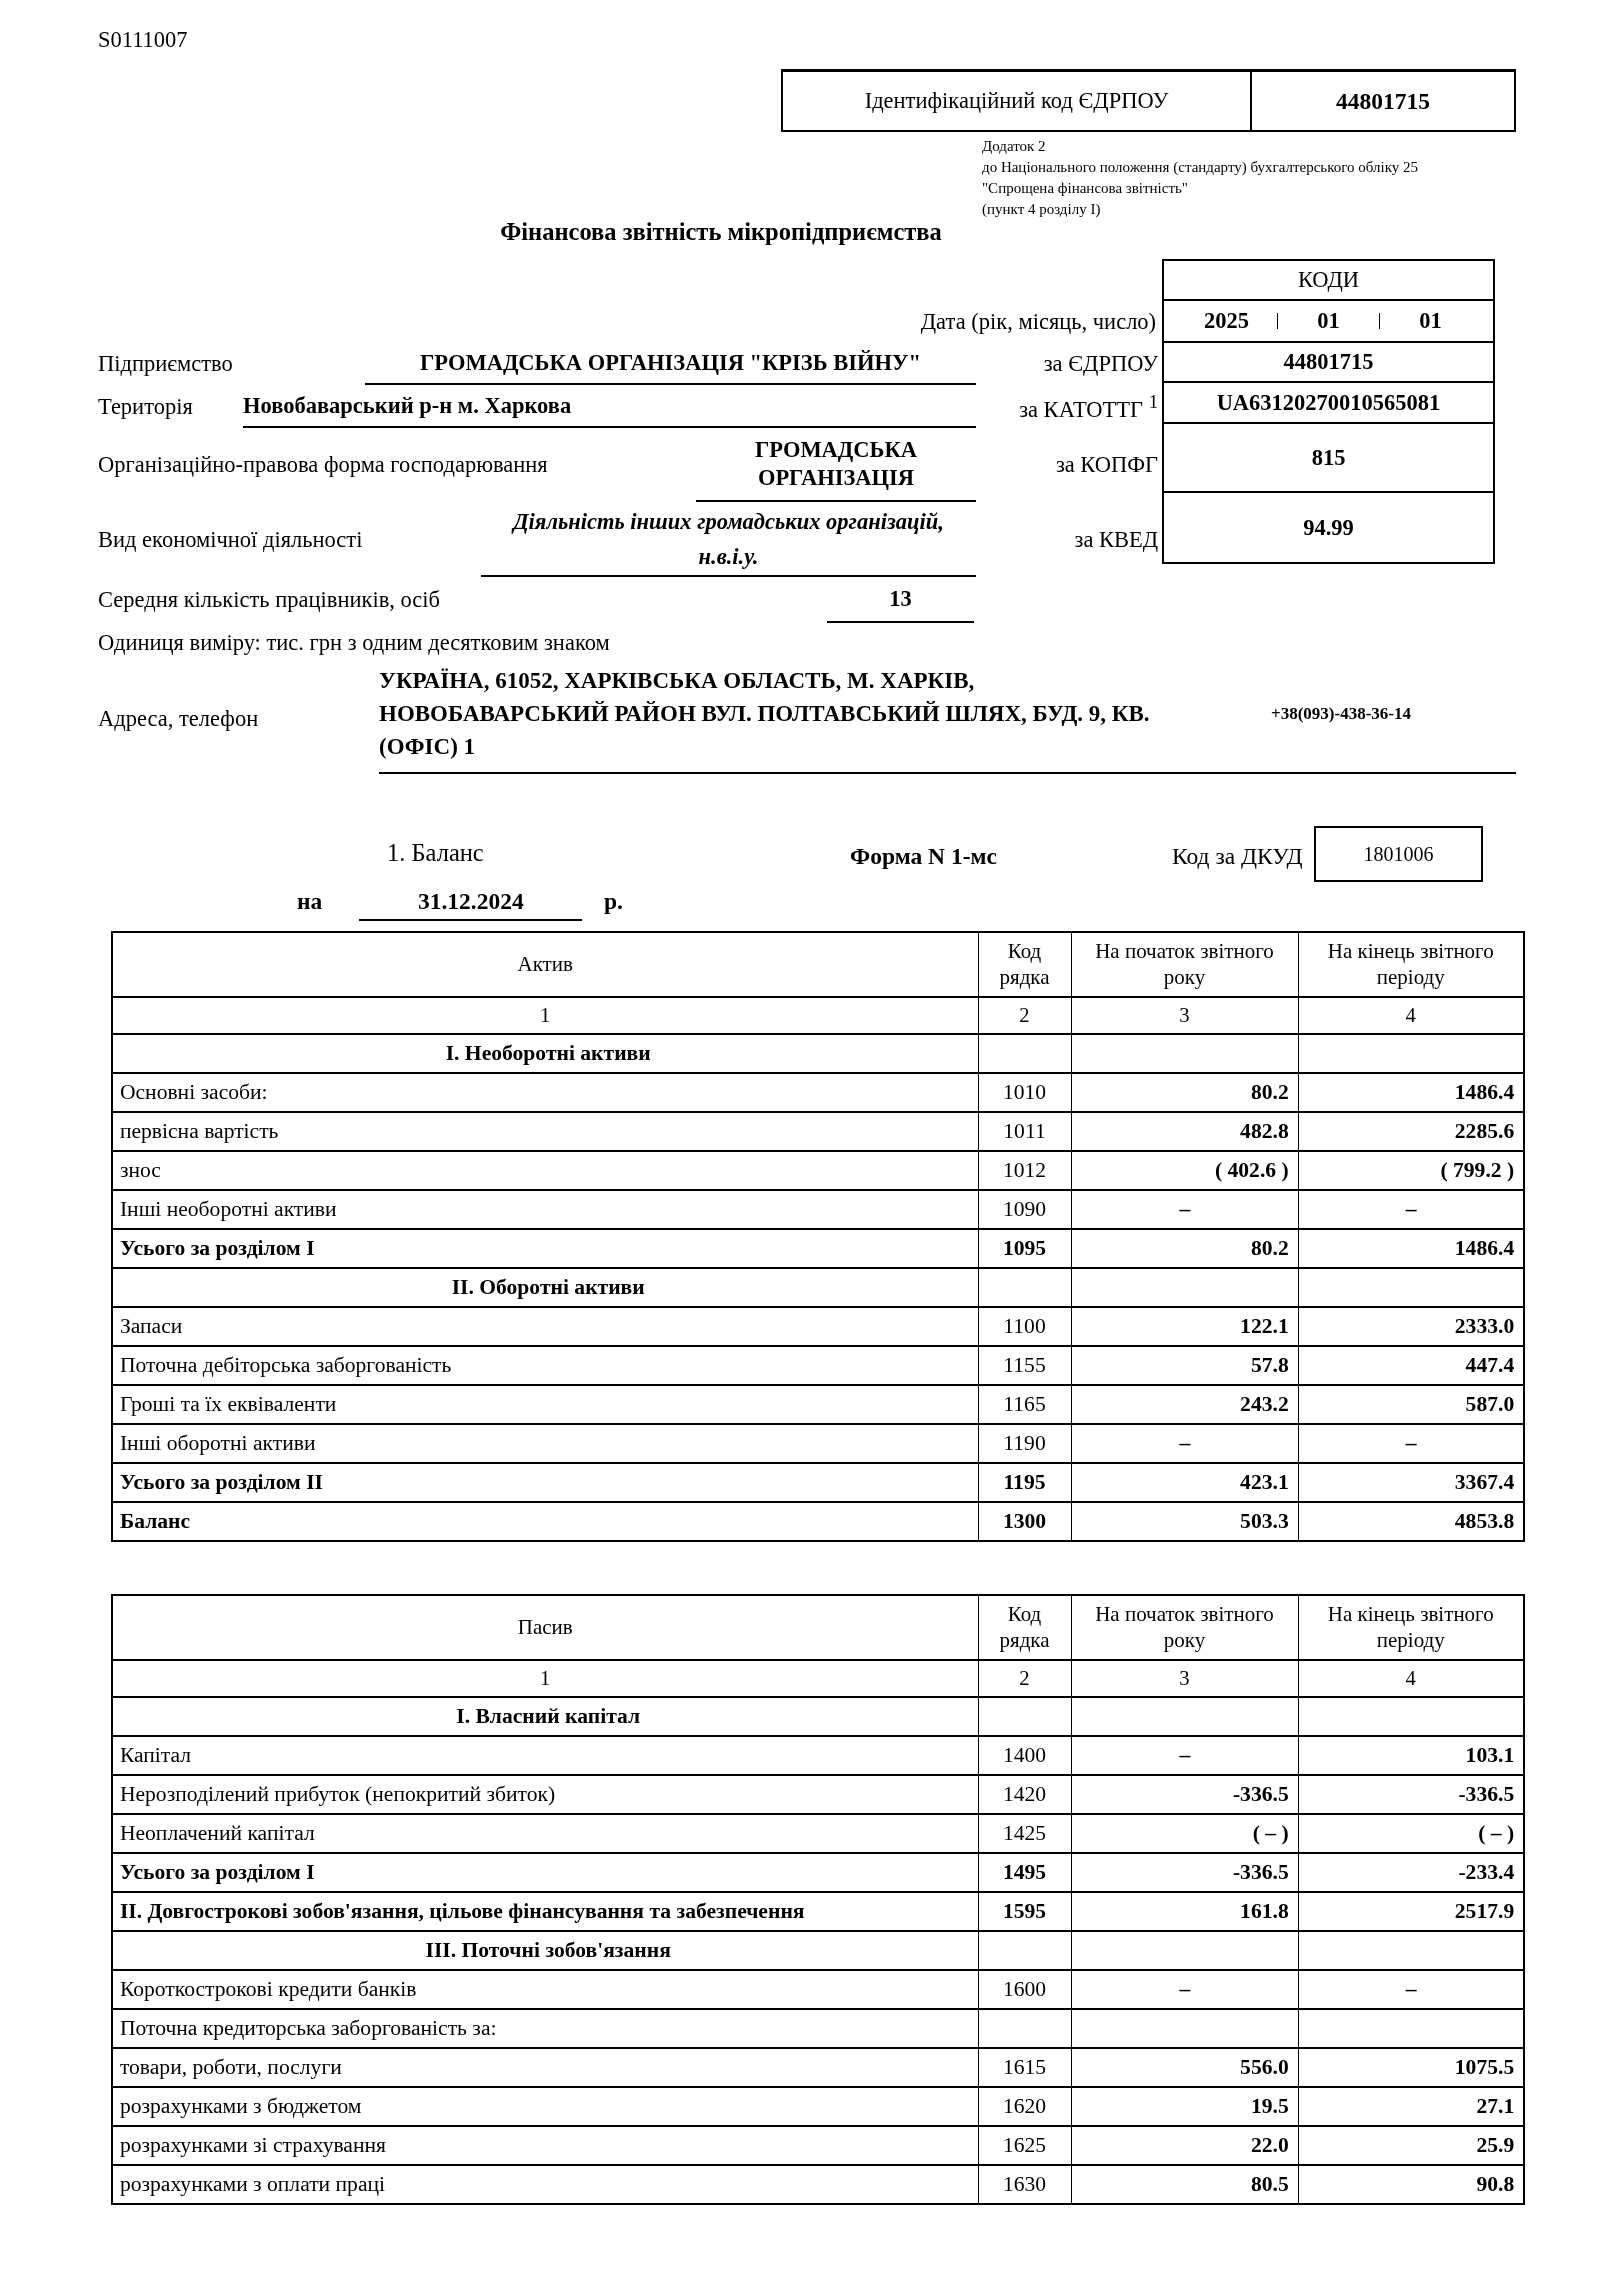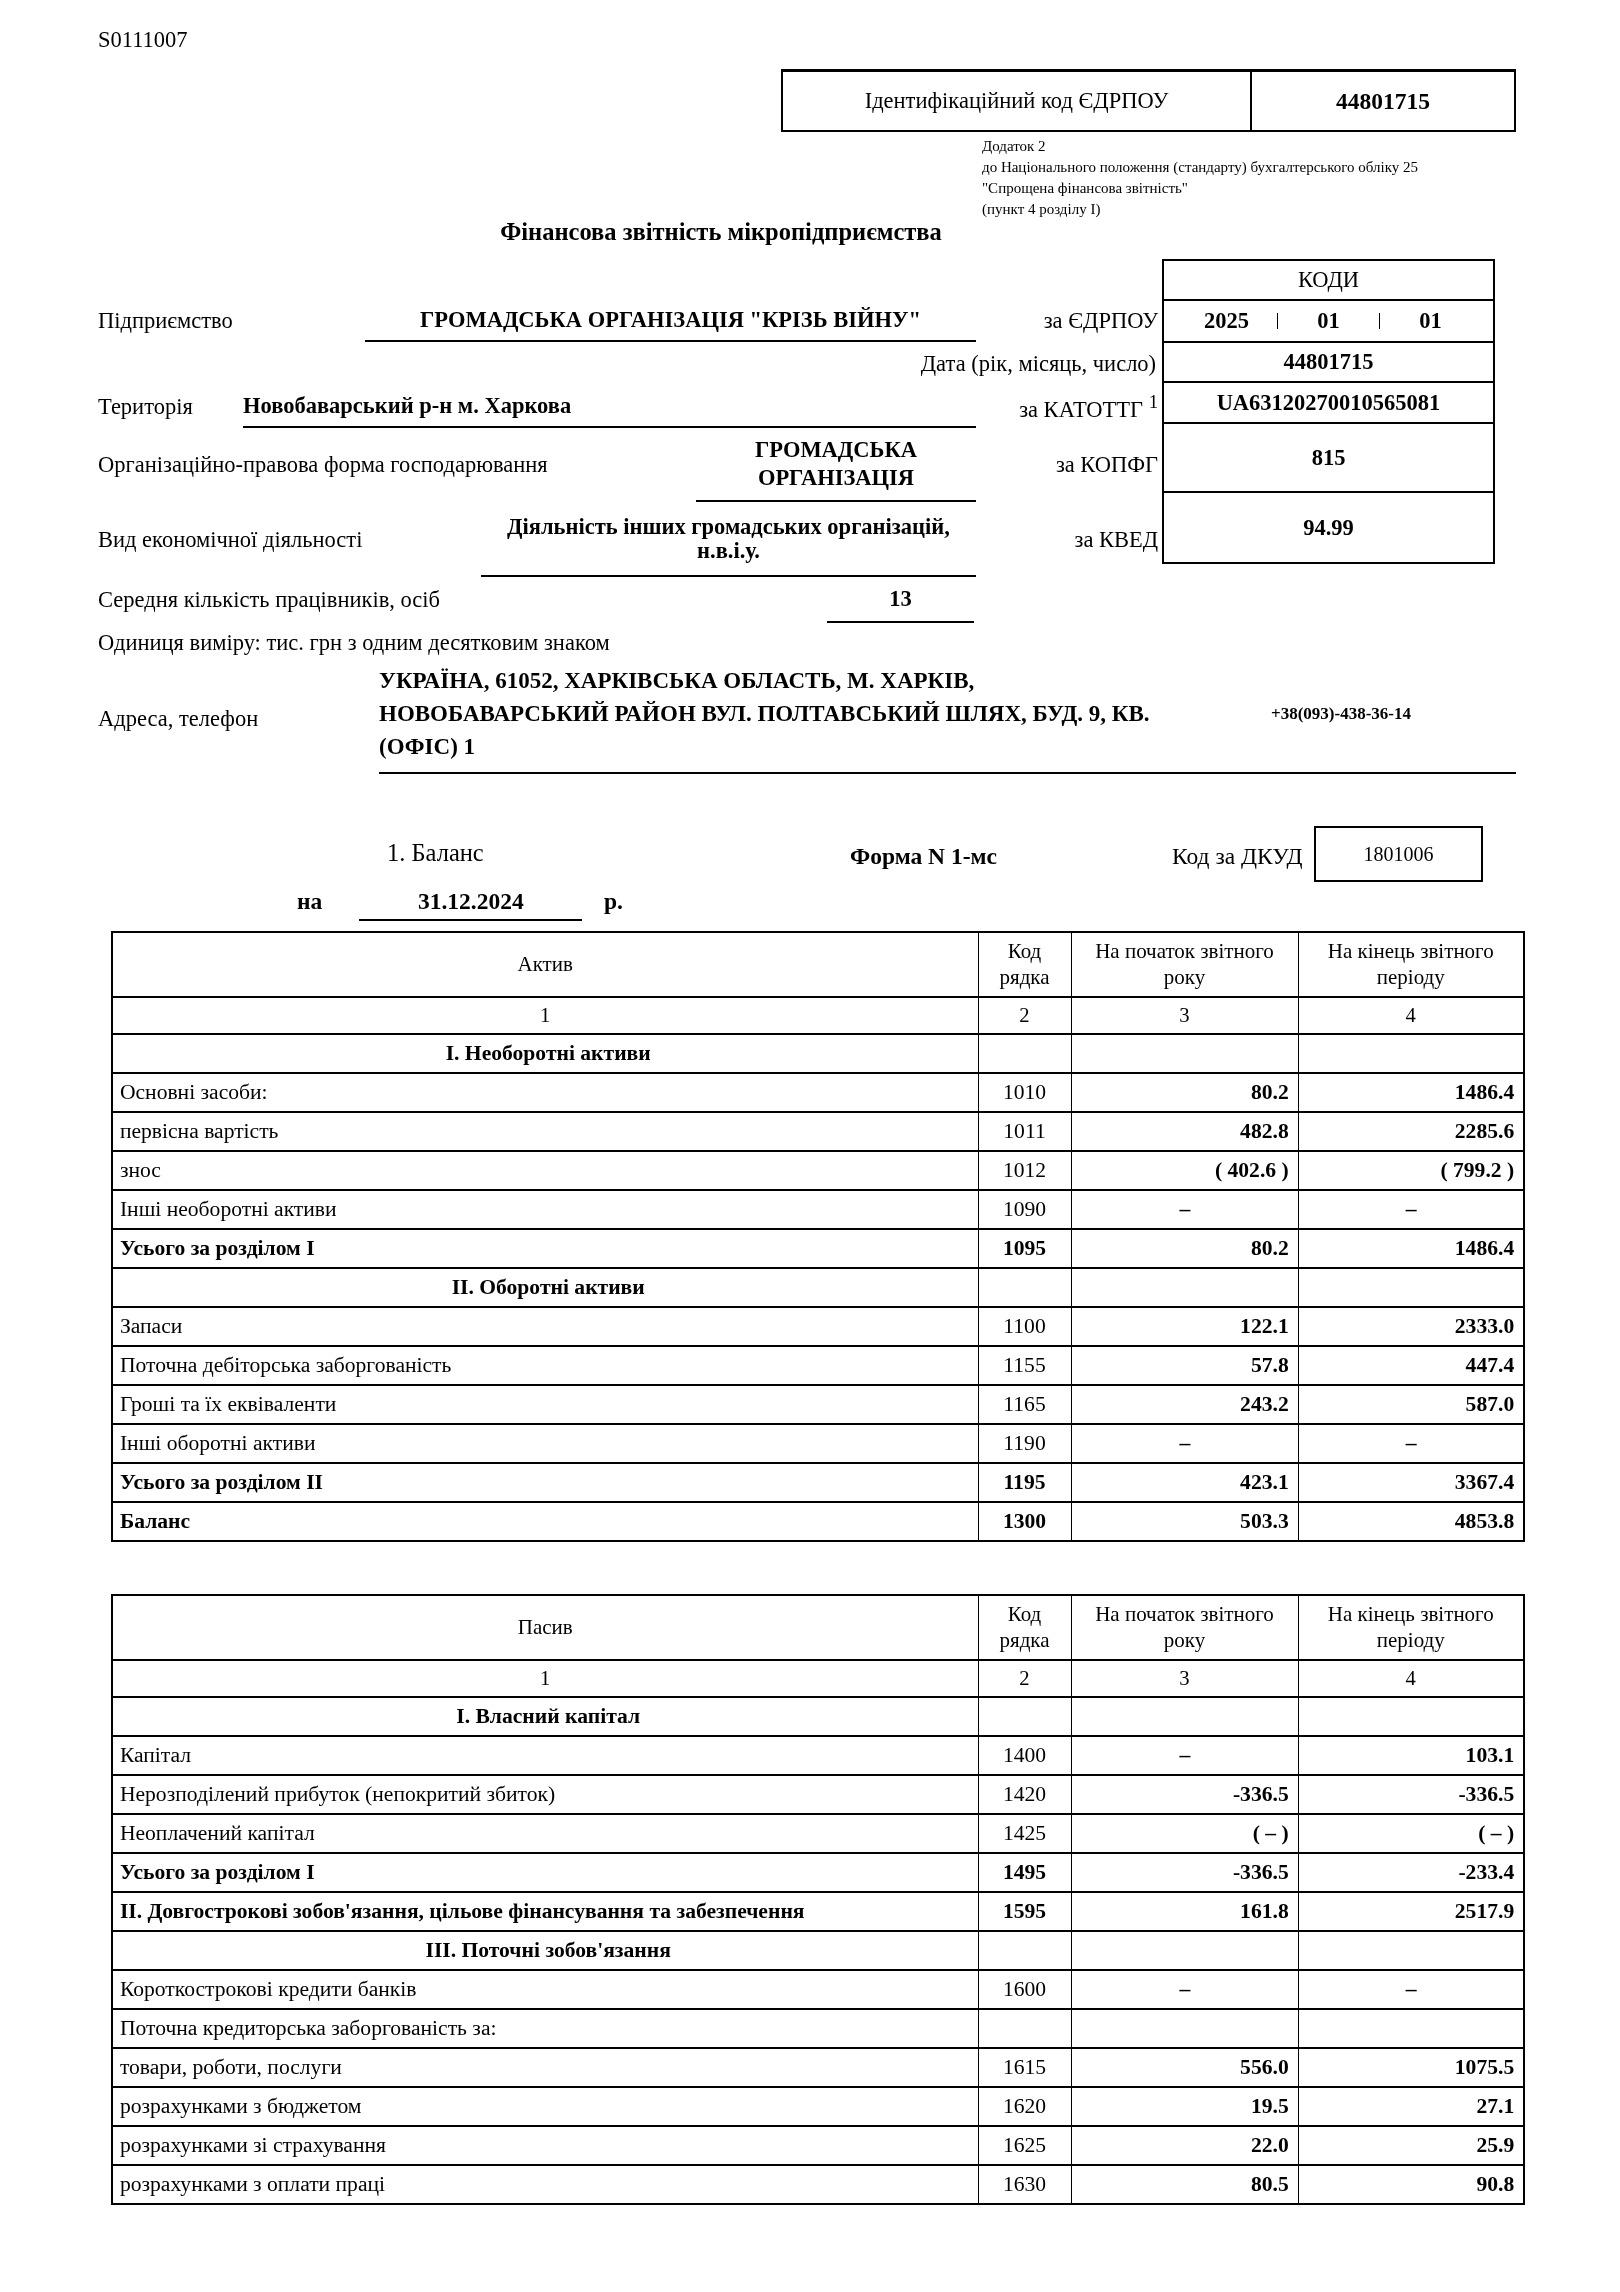--- a/index.html
+++ b/index.html
@@ -50,21 +50,21 @@
   .uval {
     font-weight:bold; text-align:center;
     border-bottom:2px solid #000;
     align-self:stretch; display:flex; align-items:center; justify-content:center;
   }
   .ir-date { height:43px; justify-content:flex-end; padding-right:5.9px; }
   .ir-ent { height:42px; }  .lbl-ent { width:267px; }  .val-ent { flex:1; }
   .ir-ter { height:43px; }  .lbl-ter { width:145px; }
   .val-ter { flex:1; font-weight:bold; border-bottom:2px solid #000; align-self:stretch; display:flex; align-items:center; justify-content:flex-start; }
   .ir-opf { height:74px; }  .lbl-opf { width:490px; }  .val-opf { width:280px; line-height:28px; }
-  .ir-act { height:75px; }  .lbl-act { width:323px; }  .val-act { width:495px; line-height:24px; }
+  .ir-act { height:75px; }  .lbl-act { width:323px; }  .val-act { width:495px; line-height:35px;font-style:italic; }
   .ir-emp { height:46px; }  .val-emp { width:147px; } .rsp { width:188px; }
   .ir-unit { height:39px; }
   .ir-addr { margin-top:2px; align-items:stretch; }
   .lbl-addr { width:281px; align-self:center; }
   .addr-area { flex:1; border-bottom:2.9px solid #000; display:flex; padding-bottom:9px; }
   .addr-text { width:809px; font-weight:bold; font-size:23px; line-height:33px; }
   .phone { width:245px; font-weight:bold; align-self:center; font-size:17px; }
 
   
   .bal-title { position:absolute; left:387px; top:839px; font-size:24.5px; }
@@ -122,27 +122,27 @@
       <div class="ct-dc mid">01</div>
       <div class="ct-dc">01</div>
     </div>
     <div class="ct-row ct-edrpou">44801715</div>
     <div class="ct-row ct-katottg">UA63120270010565081</div>
     <div class="ct-row ct-kopfg">815</div>
     <div class="ct-row ct-kved">94.99</div>
   </div>
 
   <div class="info">
+    <div class="irow ir-date rshort">
+      <span>Дата (рік, місяць, число)</span>
+    </div>
     <div class="irow ir-ent rshort">
       <span class="lbl-ent">Підприємство</span>
       <span class="uval val-ent">ГРОМАДСЬКА ОРГАНІЗАЦІЯ "КРІЗЬ ВІЙНУ"</span>
       <span class="rlbl">за ЄДРПОУ</span>
-    </div>
-    <div class="irow ir-date rshort">
-      <span>Дата (рік, місяць, число)</span>
     </div>
     <div class="irow ir-ter rshort">
       <span class="lbl-ter">Територія</span>
       <span class="val-ter">Новобаварський р-н м. Харкова</span>
       <span class="rlbl"><span>за КАТОТТГ</span>&nbsp;<sup>1</sup></span>
     </div>
     <div class="irow ir-opf rshort">
       <span class="lbl-opf">Організаційно-правова форма господарювання</span>
       <span class="spacer"></span>
       <span class="uval val-opf">ГРОМАДСЬКА ОРГАНІЗАЦІЯ</span>

